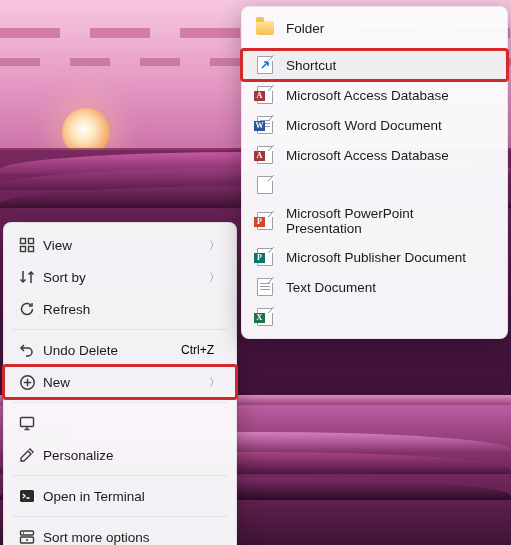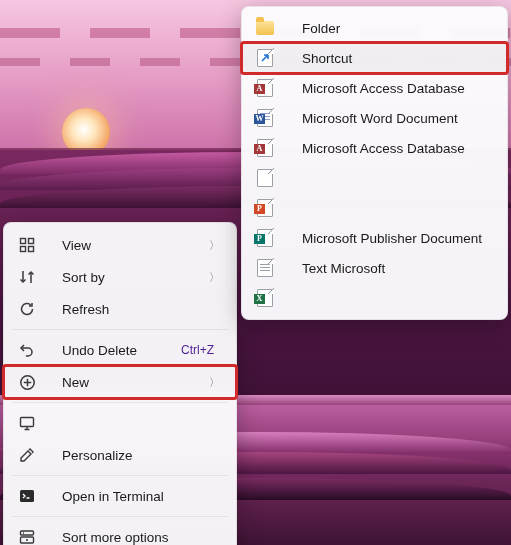--- a/index.html
+++ b/index.html
@@ -46,49 +46,49 @@
   .ctxmenu {
     position:absolute;left:3px;top:222px;width:232px;
     background:rgba(251,251,253,0.96);
     border:1px solid rgba(0,0,0,0.08);
     border-radius:8px;
     box-shadow:0 6px 24px rgba(0,0,0,0.25);
     padding:6px 0;
     backdrop-filter:blur(6px);
   }
   .mi {
-    display:flex;align-items:center;gap:26px;
+    display:flex;align-items:center;gap:7px;
     padding:7px 14px 7px 14px;
     position:relative;
     cursor:default;
   }
   .mi .ic{width:18px;height:18px;display:flex;align-items:center;justify-content:center;color:#3a3a3a;}
   .mi .lbl{flex:1;}
-  .mi .hint{color:#4c1d95;font-size:12px;margin-right:8px;}
+  .mi .hint{color:#000000;font-size:12px;margin-right:8px;}
   .mi .arrow{color:#6a6a6a;font-size:11px;margin-right:2px;}
   .sep{height:1px;margin:4px 8px;background:rgba(0,0,0,0.07);}
   .mi.hl{outline:3px solid #d22a2a;outline-offset:-1px;border-radius:2px;}
 
   
   .submenu{
     position:absolute;left:241px;top:6px;width:265px;
     background:rgba(251,251,253,0.97);
     border:1px solid rgba(0,0,0,0.08);
     border-radius:8px;
     box-shadow:0 6px 24px rgba(0,0,0,0.28);
     padding:6px 0;
   }
   .si{
-    display:flex;align-items:center;gap:28px;
+    display:flex;align-items:center;gap:12px;
     padding:6px 14px;
     cursor:default;
   }
   .si .fic{width:18px;height:18px;display:flex;align-items:center;justify-content:center;}
   .si.hover{background:rgba(0,0,0,0.04);}
-  .si.hl{outline:3px solid #d22a2a;outline-offset:-1px;border-radius:2px;}
+  .si.hl{outline:3px solid #d22a2a;outline-offset:-1px;border-radius:2px;margin-top:7px;}
 
   
   svg{display:block;}
   .fileico{width:16px;height:18px;position:relative;}
   .page{position:absolute;inset:0;background:#fff;border:1px solid #9aa0a6;border-radius:1px;}
   .corner{position:absolute;top:-1px;right:-1px;width:6px;height:6px;background:linear-gradient(135deg,transparent 49%,#9aa0a6 50%,#fff 60%);}
   .stripe{position:absolute;left:3px;right:3px;height:1px;background:currentColor;}
   .folder{width:18px;height:14px;background:linear-gradient(180deg,#ffe39a,#f2c14e);border-radius:2px;position:relative;}
   .folder:before{content:"";position:absolute;top:-4px;left:0;width:8px;height:5px;background:#f2c14e;border-radius:2px 2px 0 0;}
   .zip .folder{background:linear-gradient(180deg,#ffe39a,#e7b445);}
@@ -290,20 +290,21 @@
   </div>
 
   <div class="si">
     <span class="fic">
       <div class="fileico">
           <div class="page"></div>
           <div class="corner"></div>
         <div style="position:absolute;left:-3px;top:5px;width:11px;height:10px;background:#d24726;color:#fff;font:700 8px/10px Segoe UI;text-align:center">P</div>
       </div>
     </span>
+    <span class="lbl">Microsoft PowerPoint Presentation</span>
   </div>
 
   <div class="si">
     <span class="fic">
       <div class="fileico">
           <div class="page"></div>
           <div class="corner"></div>
         <div style="position:absolute;left:-3px;top:5px;width:11px;height:10px;background:#077568;color:#fff;font:700 8px/10px Segoe UI;text-align:center">P</div>
       </div>
     </span>
@@ -313,21 +314,21 @@
   <div class="si">
     <span class="fic">
       <div class="fileico">
           <div class="page"></div>
           <div class="corner"></div>
         <div class="stripe" style="top:5px;color:#9aa0a6"></div>
           <div class="stripe" style="top:8px;color:#9aa0a6"></div>
           <div class="stripe" style="top:11px;color:#9aa0a6"></div>
       </div>
     </span>
-    <span class="lbl">Text Microsoft</span>
+    <span class="lbl">Text Document</span>
   </div>
 
   <div class="si">
     <span class="fic">
       <div class="fileico">
           <div class="page"></div>
           <div class="corner"></div>
         <div style="position:absolute;left:-3px;top:5px;width:11px;height:10px;background:#217346;color:#fff;font:700 8px/10px Segoe UI;text-align:center">X</div>
       </div>
     </span>

